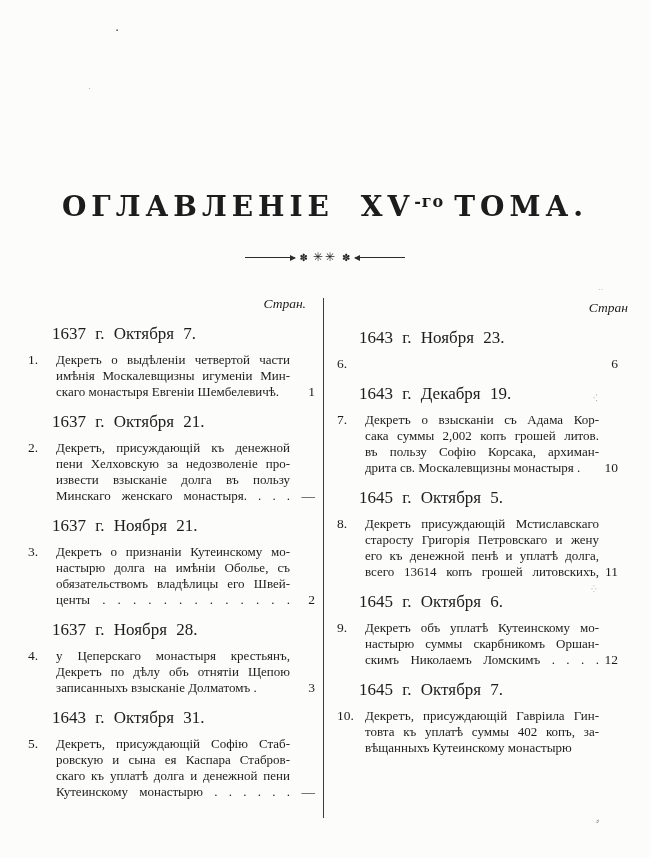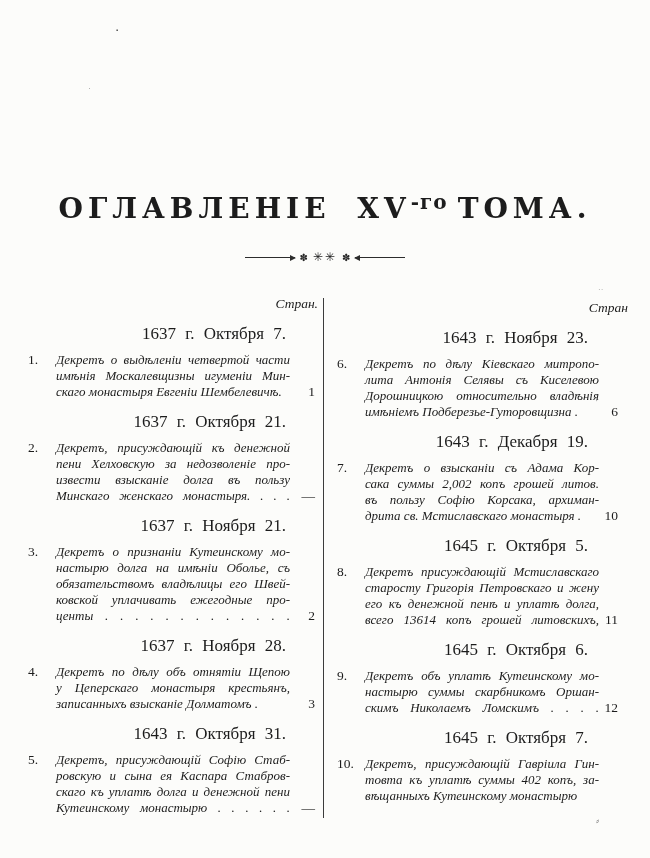--- a/index.html
+++ b/index.html
@@ -7,21 +7,21 @@
     position:relative; width:650px; height:858px; margin:0 auto;
     background:#fcfcfa; color:#1c1c1c; overflow:hidden;
     font-family:"Liberation Serif", serif;
   }
   
   .title {
     position:absolute; top:190px; left:0; width:650px; text-align:center;
     font-family:"DejaVu Serif", serif; font-weight:700; font-size:28px;
     letter-spacing:5px; word-spacing:12px; white-space:nowrap;
   }
-  .title .sup { font-size:20px; vertical-align:9px; letter-spacing:1px; }
+  .title .sup { font-size:16px; vertical-align:9px; letter-spacing:1px; }
   .title .tail { margin-left:10px; }
   
   .divider {
     position:absolute; top:250px; left:0; width:650px;
     display:flex; justify-content:center; align-items:center; gap:5px;
     color:#262626; font-size:11px;
   }
   .divider .dline { width:50px; height:1px; background:#2c2c2c; position:relative; }
   .divider .dline.l::after, .divider .dline.r::before {
     content:""; position:absolute; top:-2.5px; border-top:3px solid transparent;
@@ -30,32 +30,32 @@
   .divider .dline.l::after  { right:-1px; border-left:6px solid #2c2c2c; }
   .divider .dline.r::before { left:-1px;  border-right:6px solid #2c2c2c; }
   .divider .side { font-size:10px; }
   .divider .center { font-size:12px; letter-spacing:2px; }
   
   .columns { position:absolute; top:296px; left:26px; width:614px; height:540px; }
   .col-left  { position:absolute; left:0;   top:0; width:296px; }
   .vrule     { position:absolute; left:297px; top:2px; width:1px; height:520px; background:#3b3b3b; }
   .col-right { position:absolute; left:309px; top:4px; width:305px; }
   .col-head { text-align:right; font-style:italic; font-size:13.5px; line-height:16px; }
-  .col-left  .col-head { padding-right:4px;font-style:italic; }
+  .col-left  .col-head { padding-right:16px;font-style:italic; }
   .col-right .col-head { padding-right:12px; }
   
   .heading {
-    text-align:right; font-size:17px; line-height:20px; white-space:nowrap;
+    text-align:left; font-size:17px; line-height:20px; white-space:nowrap;
     margin-top:12px; margin-bottom:8px; word-spacing:5px;
   }
   .col-left  .heading { margin-left:26px; margin-right:36px; }
   .col-right .heading { margin-left:24px; margin-right:52px; }
   .entry { display:flex; margin-bottom:2px; }
   .enum  { width:28px; padding-left:2px; font-size:13.5px; line-height:16px; flex:none; }
-  .elines{ width:234px; flex:none;font-style:italic; }
+  .elines{ width:234px; flex:none; }
   .line  { font-size:13px; line-height:16px; text-align:justify; text-align-last:justify; }
   .line.last { text-align-last:left; }
   .line.last.dots { text-align-last:justify; }
   .epage { flex:1; text-align:right; font-size:13.5px; line-height:16px; align-self:flex-end; }
   .col-left  .epage { padding-right:7px; }
   .col-right .epage { padding-right:22px; }
   
   .artifact { position:absolute; color:#333; line-height:1; pointer-events:none; }
 </style>
 </head>
@@ -105,33 +105,32 @@
             </div>
           </div>
           <div class="section">
             <div class="heading">1637 г. Ноября 21.</div>
             <div class="entry">
               <div class="enum">3.</div>
               <div class="elines">
                 <div class="line">Декретъ о признаніи Кутеинскому мо-</div>
                 <div class="line">настырю долга на имѣніи Оболье, съ</div>
                 <div class="line">обязательствомъ владѣлицы его Швей-</div>
-                <div class="line">ковской уплачивать ежегодные про-</div>
                 <div class="line last dots">центы . . . . . . . . . . . . .</div>
               </div>
               <div class="epage">2</div>
             </div>
           </div>
           <div class="section">
             <div class="heading">1637 г. Ноября 28.</div>
             <div class="entry">
               <div class="enum">4.</div>
               <div class="elines">
+                <div class="line">у Цеперскаго монастыря крестьянъ,</div>
                 <div class="line">Декретъ по дѣлу объ отнятіи Щепою</div>
-                <div class="line">у Цеперскаго монастыря крестьянъ,</div>
                 <div class="line last">записанныхъ взысканіе Долматомъ .</div>
               </div>
               <div class="epage">3</div>
             </div>
           </div>
           <div class="section">
             <div class="heading">1643 г. Октября 31.</div>
             <div class="entry">
               <div class="enum">5.</div>
               <div class="elines">
@@ -146,38 +145,32 @@
         </div>
     </div>
     <div class="vrule"></div>
     <div class="col-right">
       <div class="col-head">Стран</div>
       <div id="right-sections">
           <div class="section">
             <div class="heading">1643 г. Ноября 23.</div>
             <div class="entry">
               <div class="enum">6.</div>
-              <div class="elines">
-                <div class="line">Декретъ по дѣлу Кіевскаго митропо-</div>
-                <div class="line">лита Антонія Селявы съ Киселевою</div>
-                <div class="line">Дорошницкою относительно владѣнія</div>
-                <div class="line last">имѣніемъ Подберезье-Гуторовщизна .</div>
-              </div>
               <div class="epage">6</div>
             </div>
           </div>
           <div class="section">
             <div class="heading">1643 г. Декабря 19.</div>
             <div class="entry">
               <div class="enum">7.</div>
               <div class="elines">
                 <div class="line">Декретъ о взысканіи съ Адама Кор-</div>
                 <div class="line">сака суммы 2,002 копъ грошей литов.</div>
                 <div class="line">въ пользу Софію Корсака, архиман-</div>
-                <div class="line last">дрита св. Мстиславскаго монастыря .</div>
+                <div class="line last">дрита св. Москалевщизны монастыря .</div>
               </div>
               <div class="epage">10</div>
             </div>
           </div>
           <div class="section">
             <div class="heading">1645 г. Октября 5.</div>
             <div class="entry">
               <div class="enum">8.</div>
               <div class="elines">
                 <div class="line">Декретъ присуждающій Мстиславскаго</div>

